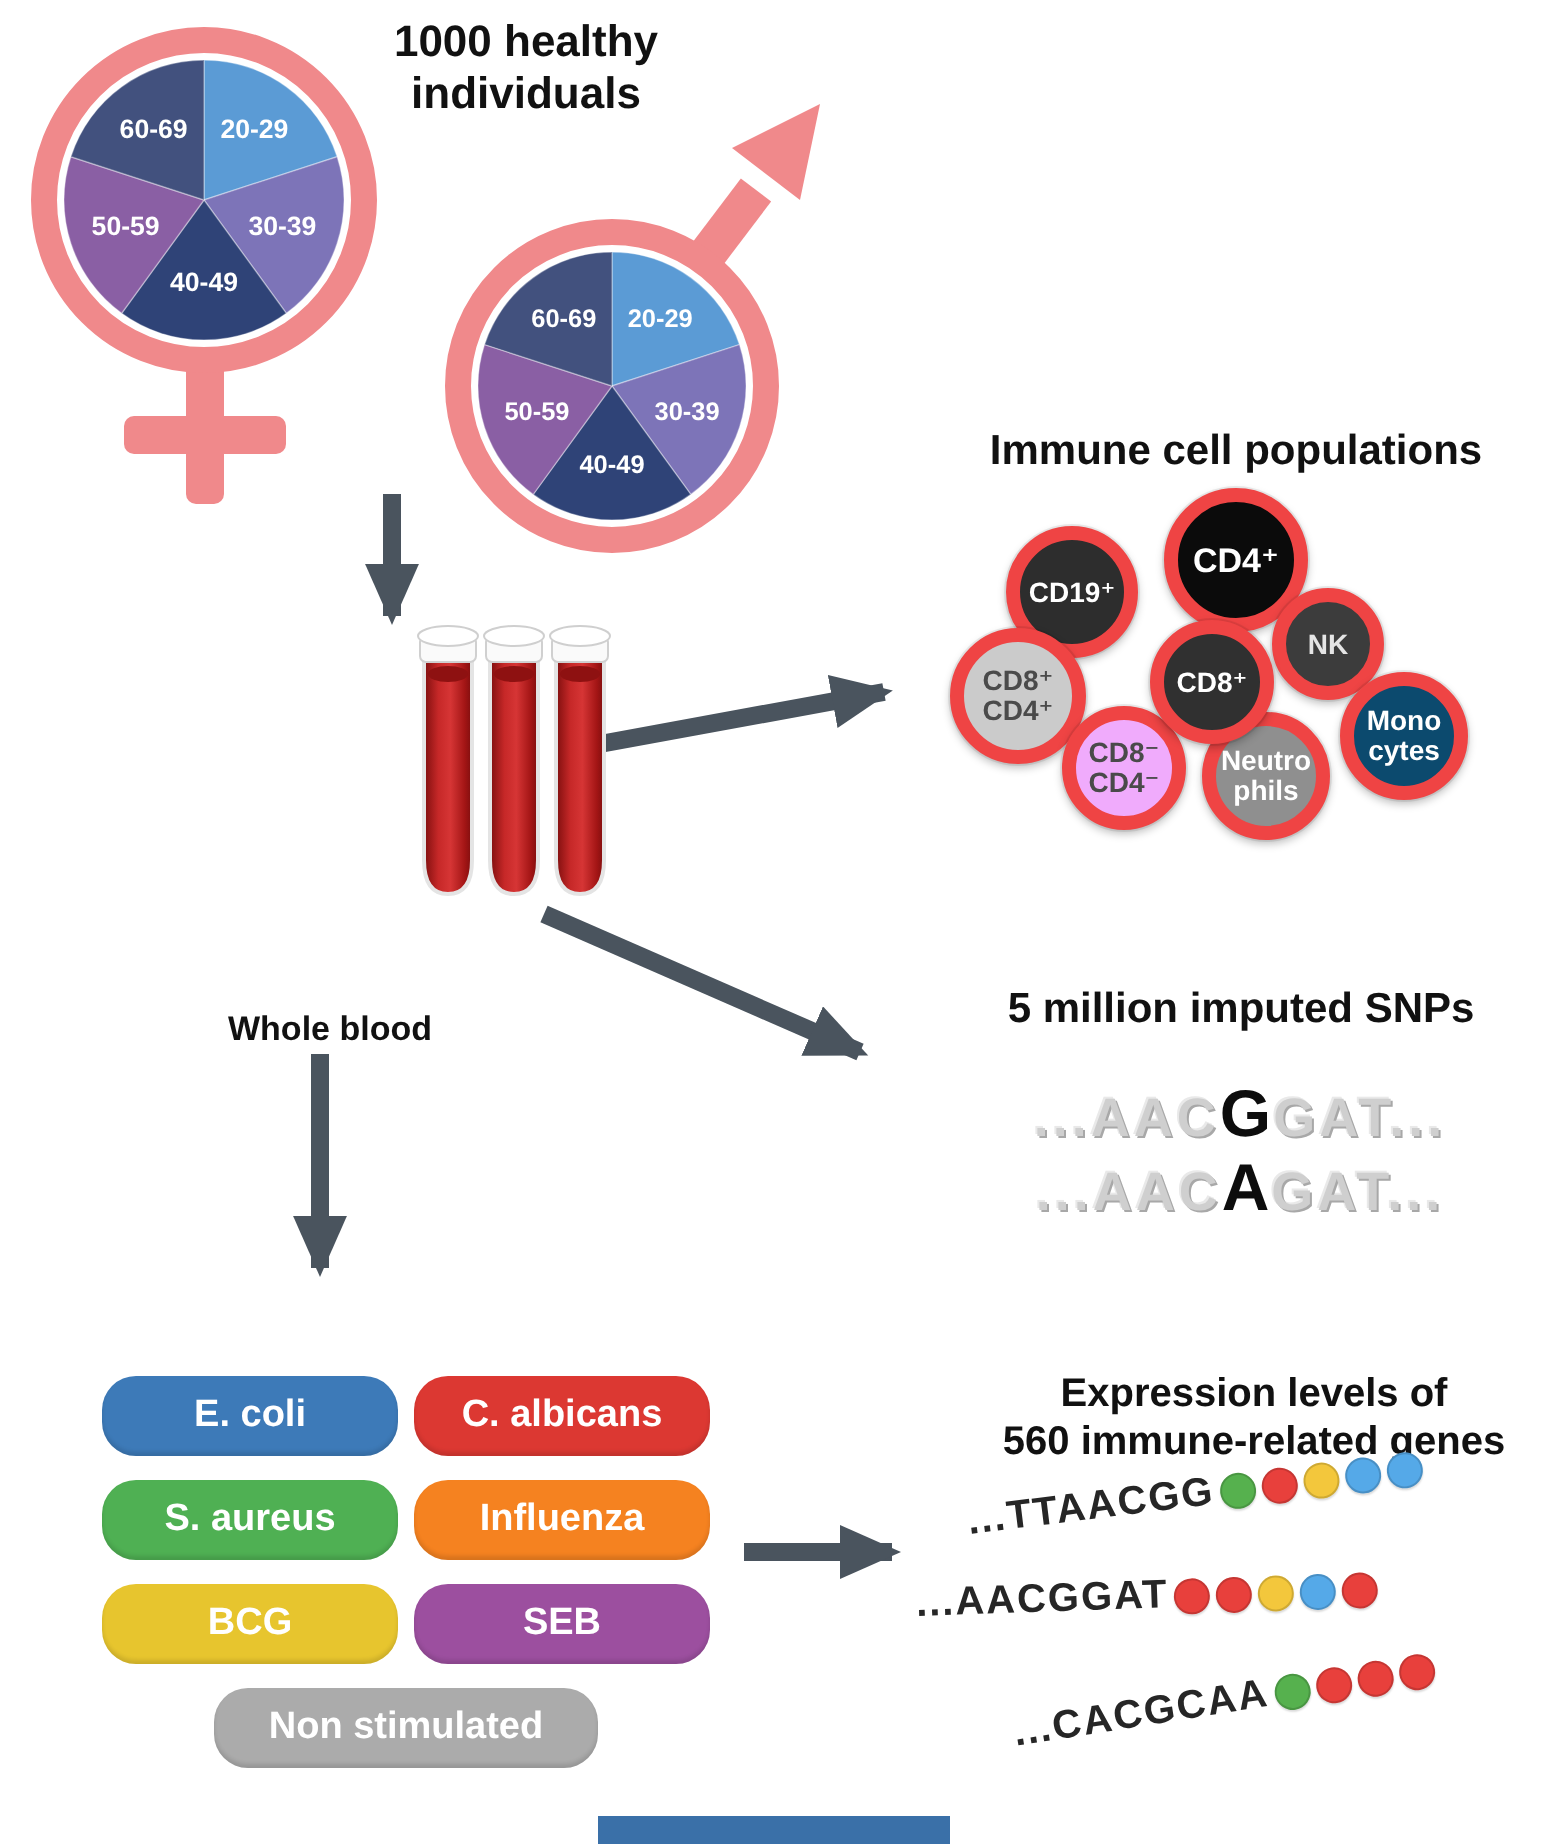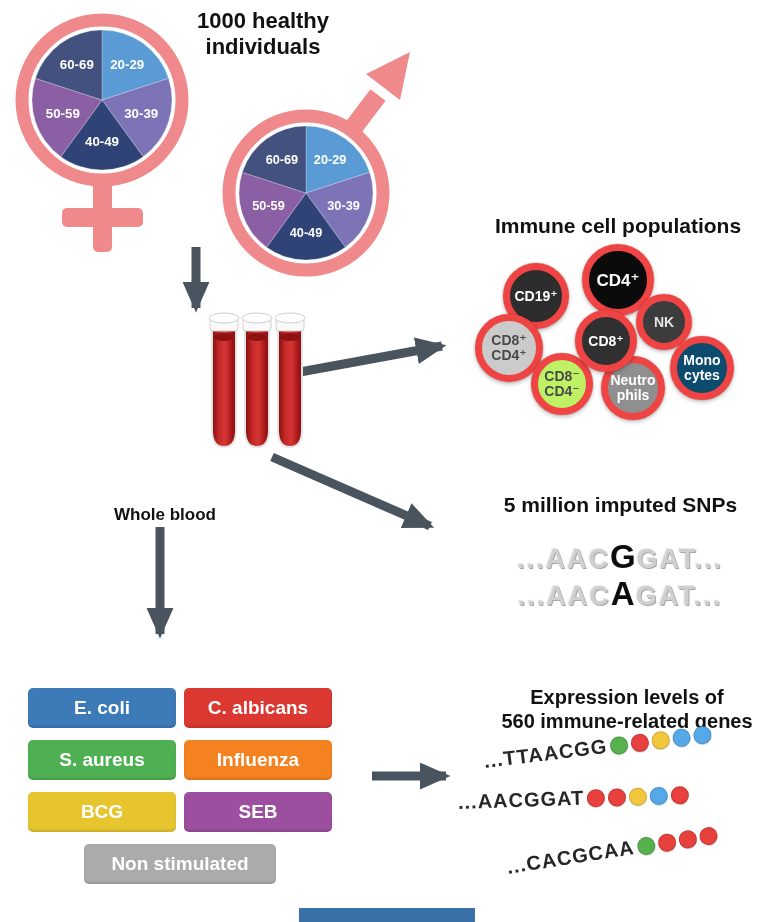--- a/index.html
+++ b/index.html
@@ -31,23 +31,24 @@
     position:absolute;left:455px;width:330px;text-align:center;
     font-size:27px;font-weight:bold;letter-spacing:2px;
     color:#cfcfcf;text-shadow:1px 1px 0 #a8a8a8, -1px -1px 0 #e9e9e9;
     white-space:nowrap;
   }
   .snp-variant{
     color:#0d0d0d;font-size:33px;text-shadow:none;letter-spacing:1px;
   }
 
   .pill{
-    position:absolute;border-radius:5px;color:#ffffff;font-weight:bold;font-size:19px;
+    position:absolute;border-radius:17px;color:#ffffff;font-weight:bold;font-size:19px;
     display:flex;align-items:center;justify-content:center;
     box-shadow:inset 0 -2px 2px rgba(0,0,0,0.12);
+    margin-left:23px;
   }
 
   .seq-row{
     position:absolute;display:flex;align-items:center;white-space:nowrap;
     font-weight:bold;font-size:20px;color:#262626;letter-spacing:1px;
     transform-origin:left center;
   }
   .dot{
     width:18px;height:18px;border-radius:50%;margin-left:3px;
     box-shadow:inset 0 0 0 1px rgba(0,0,0,0.15), 0 1px 1px rgba(0,0,0,0.15);
@@ -154,21 +155,21 @@
     <div class="cell cell-lg" style="left: 582px; top: 244px; width: 72px; height: 72px; background: rgb(11, 11, 11); color: rgb(255, 255, 255);">
       <span>CD4⁺</span>
     </div>
     <div class="cell" style="left: 636px; top: 294px; width: 56px; height: 56px; background: rgb(60, 60, 60); color: #e5e5e5;">
       <span>NK</span>
     </div>
     <div class="cell" style="left: 475px; top: 314px; width: 68px; height: 68px; background: rgb(203, 203, 203); color: rgb(74, 74, 74);">
       <span>CD8⁺</span>
       <span>CD4⁺</span>
     </div>
-    <div class="cell" style="left: 531px; top: 353px; width: 62px; height: 62px; background: #bef264; color: rgb(74, 74, 74);">
+    <div class="cell" style="left: 531px; top: 353px; width: 62px; height: 62px; background: #f0abfc; color: rgb(74, 74, 74);">
       <span>CD8⁻</span>
       <span>CD4⁻</span>
     </div>
     <div class="cell" style="left: 670px; top: 336px; width: 64px; height: 64px; background: #0c4a6e; color: rgb(255, 255, 255);">
       <span>Mono</span>
       <span>cytes</span>
     </div>
     <div class="cell" style="left: 601px; top: 356px; width: 64px; height: 64px; background: rgb(143, 143, 143); color: rgb(255, 255, 255);">
       <span>Neutro</span>
       <span>phils</span>

